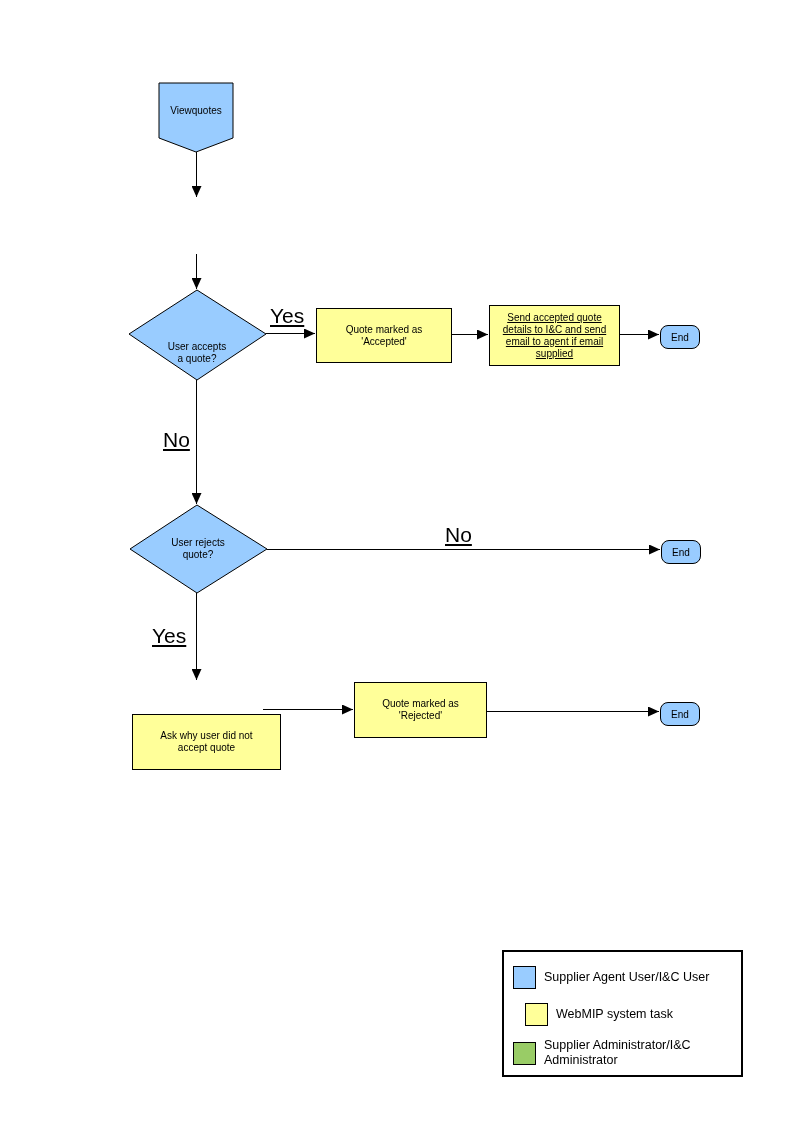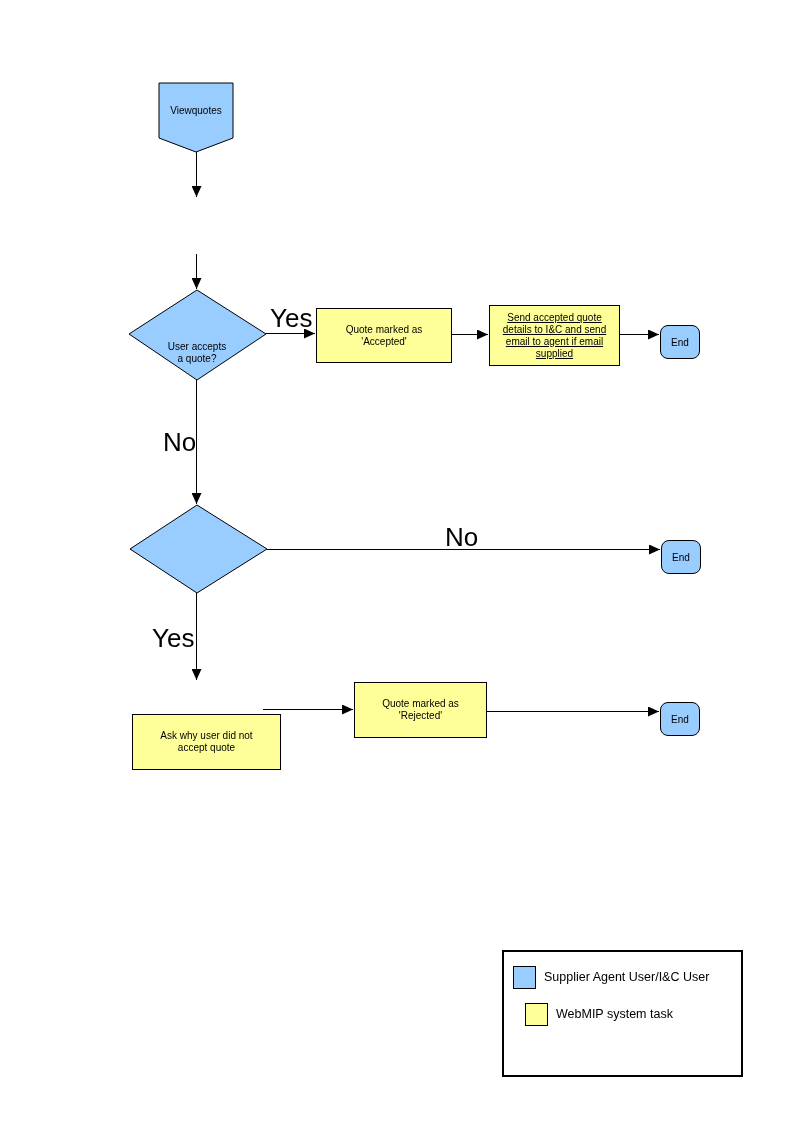--- a/index.html
+++ b/index.html
@@ -35,34 +35,35 @@
     justify-content: center;
     text-align: center;
     font-size: 10px;
     line-height: 1.2;
     white-space: pre-line;
     box-sizing: border-box;
   }
   .end-node {
     position: absolute;
     width: 40px;
-    height: 34px;
+    height: 24px;
     border: 1px solid #000000;
     border-radius: 8px;
     display: flex;
     align-items: center;
     justify-content: center;
     font-size: 10px;
     box-sizing: border-box;
   }
   .edge-label {
     position: absolute;
-    font-size: 26px;
+    font-size: 21px;
     line-height: 1.05;
     white-space: nowrap;
+    text-decoration: underline;
   }
   .legend {
     position: absolute;
     left: 502px;
     top: 950px;
     width: 241px;
     height: 127px;
     border: 2px solid #000000;
     background: #ffffff;
     box-sizing: border-box;
@@ -124,20 +125,22 @@
   <div class="node-box" style="left: 316px; top: 308px; width: 136px; height: 55px; background-color: rgb(255, 255, 153);">Quote marked as
 'Accepted'</div>
 
   <div class="node-box" style="left: 489px; top: 305px; width: 131px; height: 61px; background-color: rgb(255, 255, 153); text-decoration: underline;">Send accepted quote
 details to I&amp;C and send
 email to agent if email
 supplied</div>
 
   <div class="end-node" style="left: 660px; top: 325px; background-color: rgb(153, 204, 255);">End</div>
 
+  <div class="center-label" style="left:138px; top:507px; width:120px; height:84px;">User rejects
+quote?</div>
 
   <div class="end-node" style="left: 661px; top: 540px; background-color: rgb(153, 204, 255);">End</div>
 
   <div class="node-box" style="left: 132px; top: 714px; width: 149px; height: 56px; background-color: rgb(255, 255, 153);">Ask why user did not
 accept quote</div>
 
   <div class="node-box" style="left: 354px; top: 682px; width: 133px; height: 56px; background-color: rgb(255, 255, 153);">Quote marked as
 'Rejected'</div>
 
   <div class="end-node" style="left: 660px; top: 702px; background-color: rgb(153, 204, 255);">End</div>
@@ -149,15 +152,20 @@
 
   <div class="legend">
     <div class="legend-row" style="top:14px;text-align:right;">
       <span class="legend-swatch" style="background-color: rgb(153, 204, 255);"></span>
       <span class="legend-label">Supplier Agent User/I&amp;C User</span>
     </div>
     <div class="legend-row" style="top:51px;padding-left:12px;">
       <span class="legend-swatch" style="background-color: rgb(255, 255, 153);"></span>
       <span class="legend-label">WebMIP system task</span>
     </div>
+    <div class="legend-row" style="top:86px;">
+      <span class="legend-swatch" style="background-color: rgb(153, 204, 102);"></span>
+      <span class="legend-label">Supplier Administrator/I&amp;C
+Administrator</span>
+    </div>
   </div>
 
 </div>
 
 </body></html>

